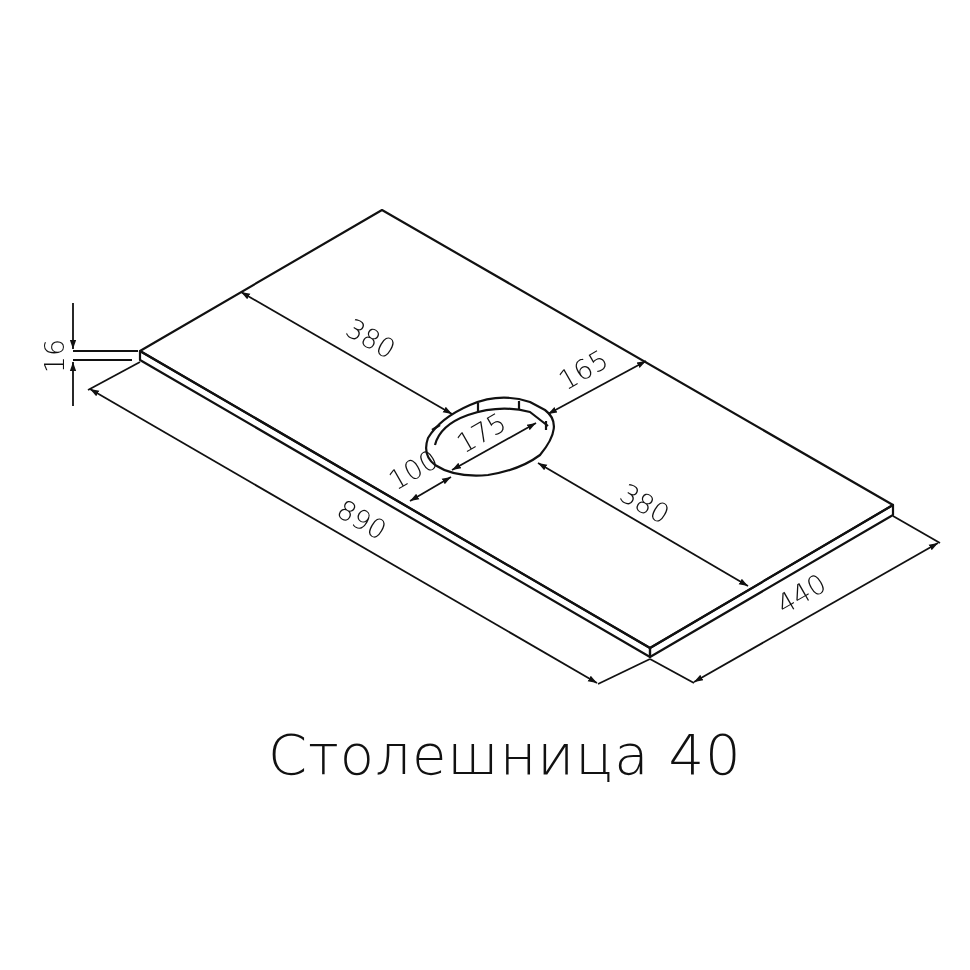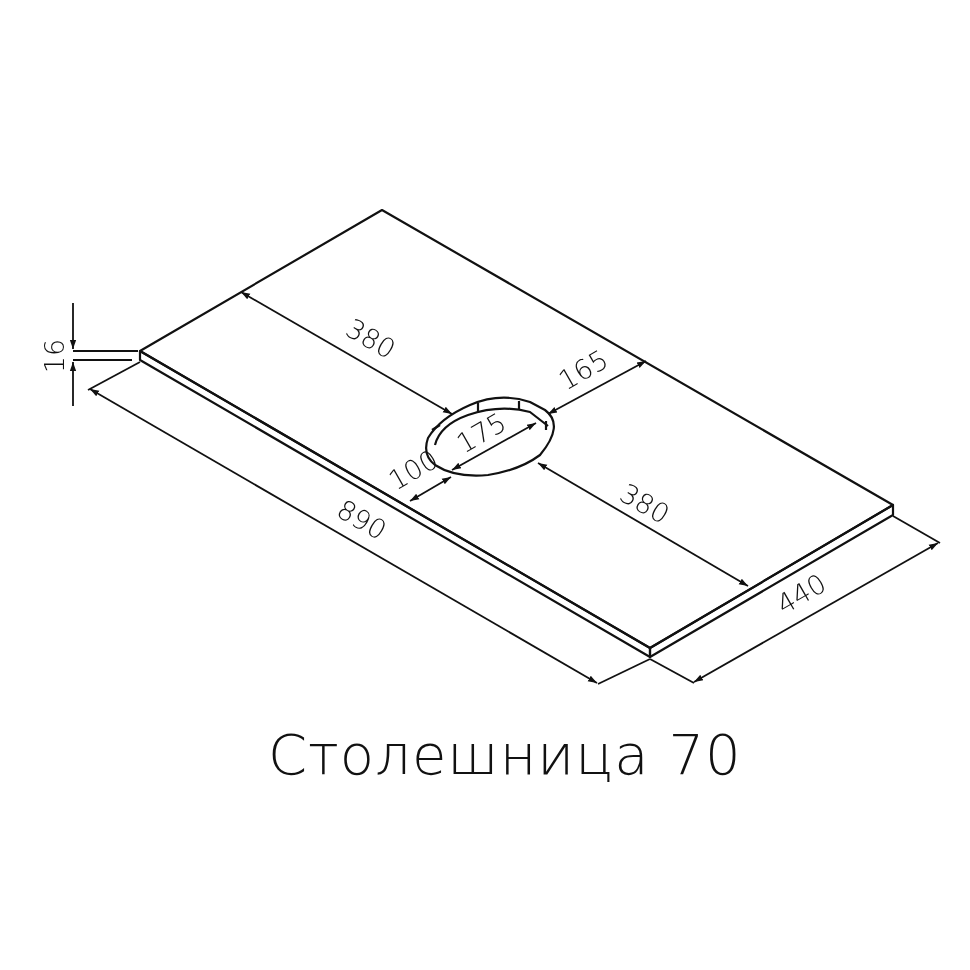--- a/index.html
+++ b/index.html
@@ -79,13 +79,13 @@
     <line class="dim" x1="452" y1="470" x2="536" y2="423" marker-start="url(#arr)" marker-end="url(#arr)"></line>
     <text class="dimtext" transform="translate(486,441) rotate(-30)" text-anchor="middle">175</text>
   </g>
 
   <g>
     <line class="dim" x1="410" y1="501" x2="451" y2="477" marker-start="url(#arr)" marker-end="url(#arr)"></line>
     <text class="dimtext" transform="translate(418,478) rotate(-30)" text-anchor="middle">100</text>
   </g>
 </svg>
 
-<div class="title">Столешница 70</div>
+<div class="title">Столешница 40</div>
 
 </body></html>

